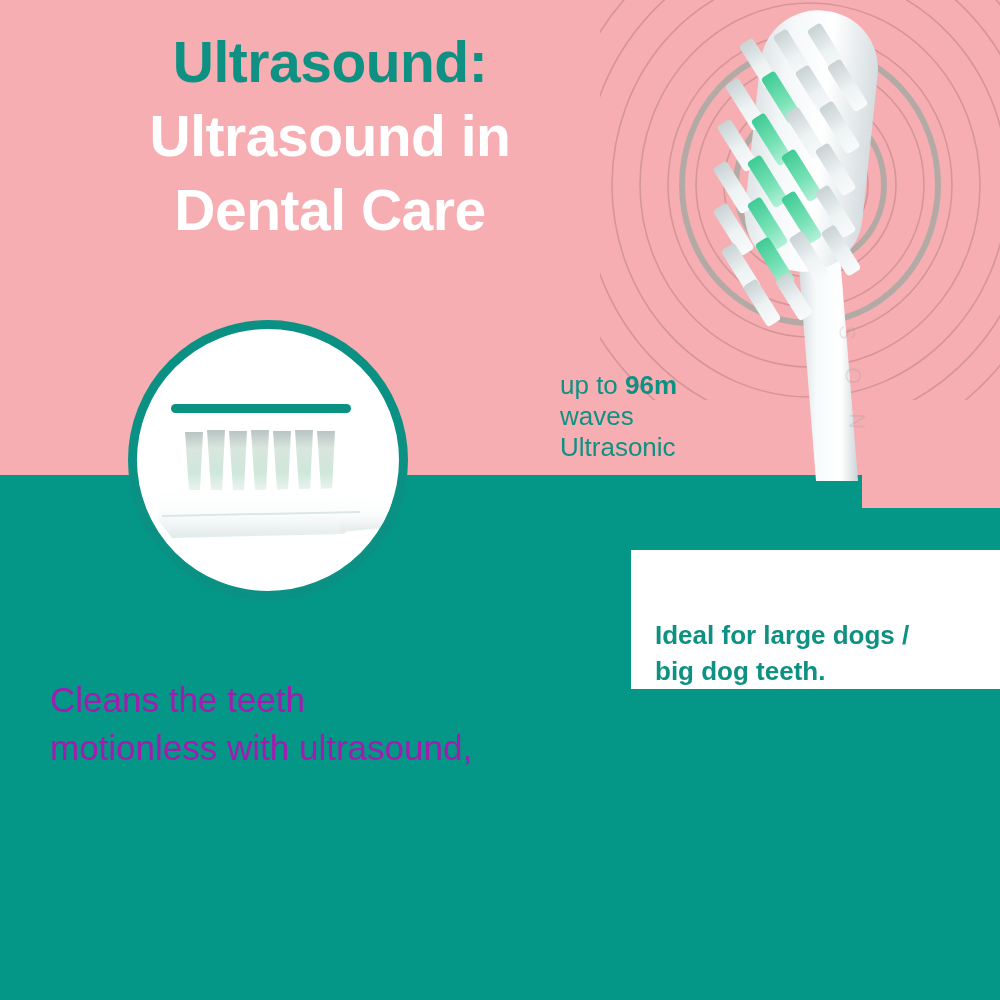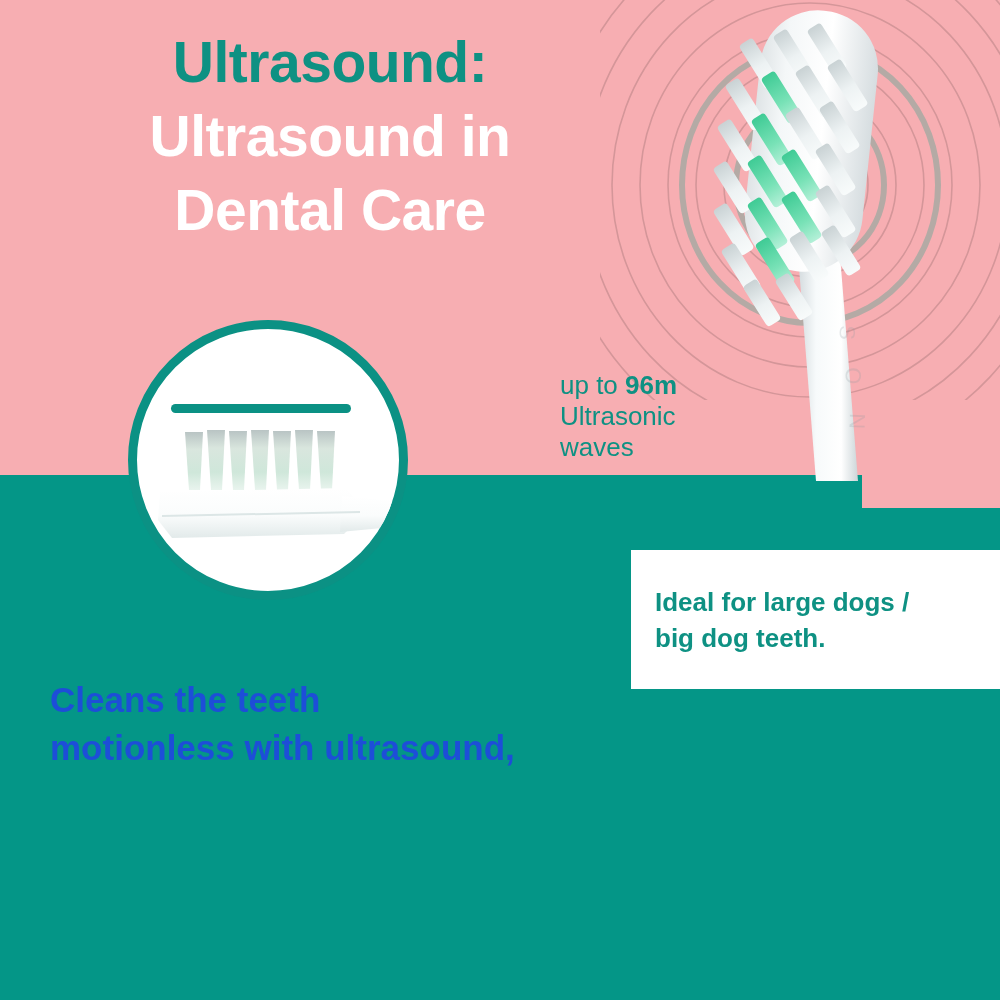--- a/index.html
+++ b/index.html
@@ -76,38 +76,38 @@
     border:9px solid #0B9184;
     overflow:hidden;
   }
   .inset-svg{ position:absolute; left:-9px; top:-9px; width:280px; height:280px; }
 
   
   .callout{
     position:absolute; left:631px; top:550px;
     width:369px; height:139px;
     background:#FFFFFF;
-    display:flex; align-items:center;
+    display:flex; align-items:flex-end;
   }
   .callout-text{
     padding-left:24px; padding-right:10px;
     color:#0E9183;
     font-weight:700;
     font-size:26px;
     line-height:36px;
   }
 
   
   .body-copy{
     position:absolute; left:50px; top:676px;
     width:640px;
-    color:#1d4ed8;
+    color:#a21caf;
     font-size:35px;
     line-height:48px;
-    font-weight:700;
+    font-weight:400;
   }
   .body-copy span{ display:block; }
 
   .footer-copy{
     position:absolute; left:50px; top:908px;
     width:800px;
     color:#FFFFFF;
     font-size:34px;
     line-height:44px;
     font-weight:300;
@@ -266,22 +266,22 @@
   </div>
 
   <div class="headline">
     <span class="l1">Ultrasound:</span>
     <span class="l2">Ultrasound in</span>
     <span class="l3">Dental Care</span>
   </div>
 
   <div class="caption">
     <div><span>up to </span><b>96m</b></div>
+    <div>waves</div>
     <div>Ultrasonic</div>
-    <div>waves</div>
   </div>
 
   <div class="inset">
     <svg class="inset-svg" viewBox="0 0 280 280">
       <defs>
         <linearGradient id="iBr" x1="0" y1="0" x2="0" y2="1">
           <stop offset="0%" stop-color="#B9C4C4"></stop>
           <stop offset="30%" stop-color="#D9E6DE"></stop>
           <stop offset="70%" stop-color="#CFE7DA"></stop>
           <stop offset="100%" stop-color="#E9F4EE"></stop>

